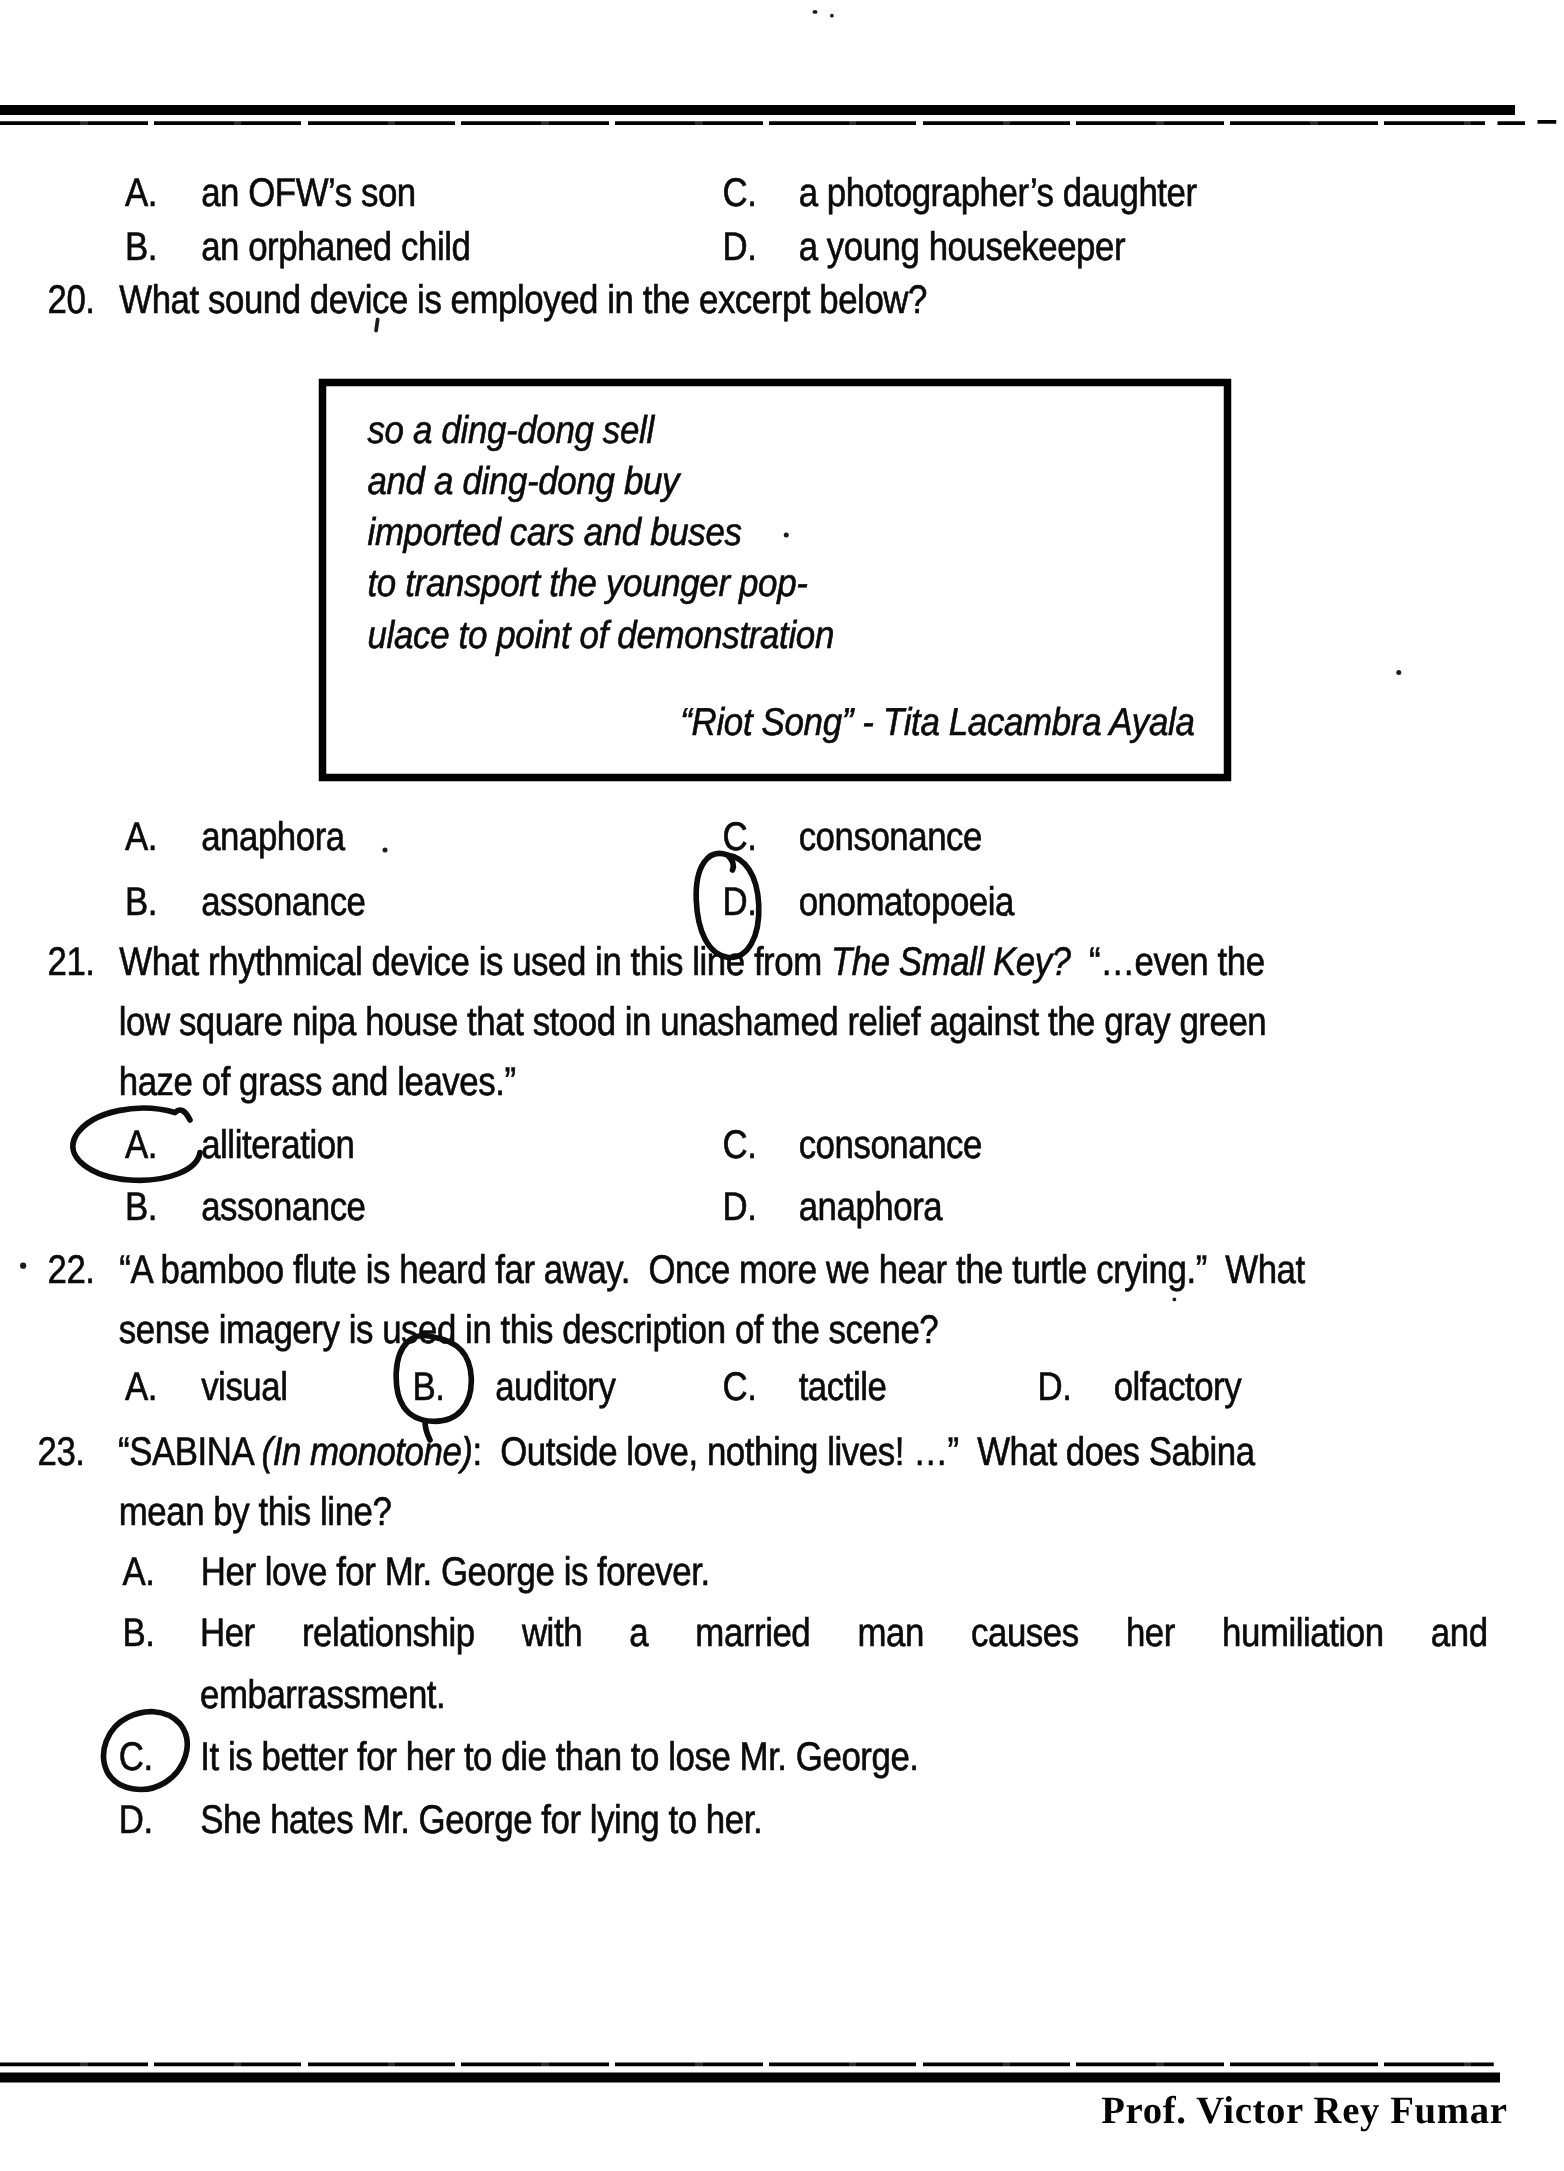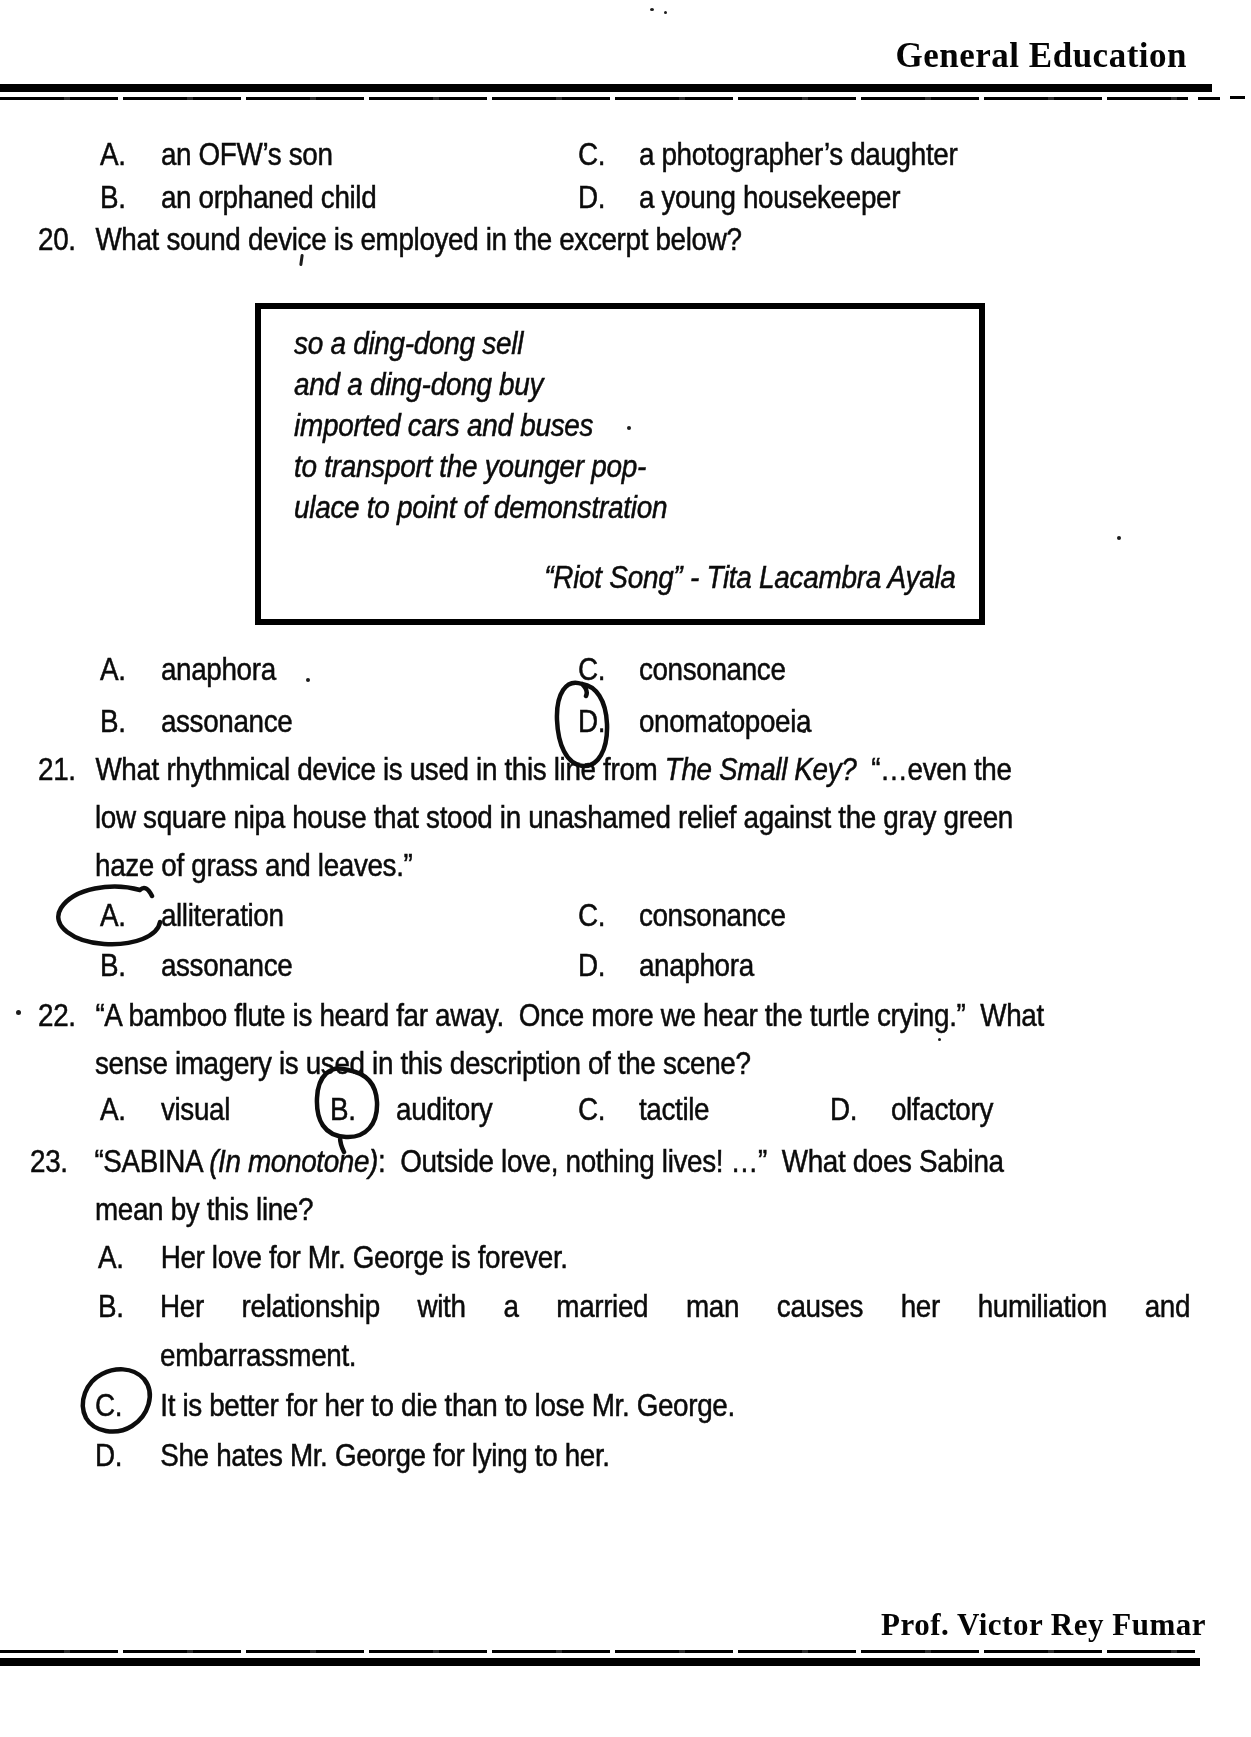--- a/index.html
+++ b/index.html
@@ -33,21 +33,20 @@
   .pen{position:absolute;pointer-events:none;}
   .pen path{fill:none;stroke:#0d0d0d;stroke-width:4.5;stroke-linecap:round;stroke-linejoin:round;}
   
   .speck{position:absolute;background:#1c1c1c;border-radius:50%;}
 </style>
 </head>
 <body>
 
 <div class="page">
 
-  <div class="serif abs" style="right:64px;top:36px;font-size:35px;letter-spacing:0.5px;">General Education</div>
   <div class="rule-thick" style="left:0;top:84px;width:1212px;height:8px;"></div>
   <div class="rule-thin" style="left:0;top:97px;width:1188px;height:3px;"></div>
   <div class="rule-thick" style="left:1198px;top:97px;width:22px;height:3px;"></div>
   <div class="rule-thick" style="left:1230px;top:96px;width:15px;height:3px;"></div>
 
   <div class="t" style="left:100px;top:135px;">
     <span class="ltr">A.</span><span>an OFW’s son</span>
   </div>
   <div class="t" style="left:578px;top:135px;">
     <span class="ltr">C.</span><span>a photographer’s daughter</span>
@@ -151,21 +150,21 @@
   <div class="t" style="left:95px;top:1436px;">
     <span class="ltr" style="width:75px;">D.</span><span>She hates Mr. George for lying to her.</span>
   </div>
 
   <svg class="pen" style="left:76px;top:1364px;" width="88" height="80" viewBox="0 0 88 80">
     <path d="M 26 10 C 10 18, 2 38, 10 54 C 18 68, 40 72, 56 62 C 72 52, 80 30, 68 15 C 56 2, 38 4, 26 10 Z"></path>
   </svg>
 
   <div class="rule-thin" style="left:0;top:1650px;width:1195px;height:3px;"></div>
   <div class="rule-thick" style="left:0;top:1658px;width:1200px;height:8px;"></div>
-  <div class="serif abs" style="right:45px;top:1607px;font-size:31px;letter-spacing:0.5px;">Prof. Victor Rey Fumar</div>
+  <div class="serif abs" style="right:45px;top:1670px;font-size:31px;letter-spacing:0.5px;">Prof. Victor Rey Fumar</div>
 
   <div class="speck" style="left:650px;top:8px;width:4px;height:3px;"></div>
   <div class="speck" style="left:664px;top:11px;width:3px;height:3px;"></div>
   <div class="speck" style="left:300px;top:254px;width:3px;height:12px;border-radius:2px;transform:rotate(8deg);"></div>
   <div class="speck" style="left:627px;top:426px;width:4px;height:4px;"></div>
   <div class="speck" style="left:1117px;top:536px;width:4px;height:4px;"></div>
   <div class="speck" style="left:306px;top:678px;width:4px;height:4px;"></div>
   <div class="speck" style="left:802px;top:730px;width:4px;height:3px;"></div>
   <div class="speck" style="left:938px;top:1038px;width:3px;height:3px;"></div>
   <div class="speck" style="left:16px;top:1010px;width:5px;height:5px;"></div>

